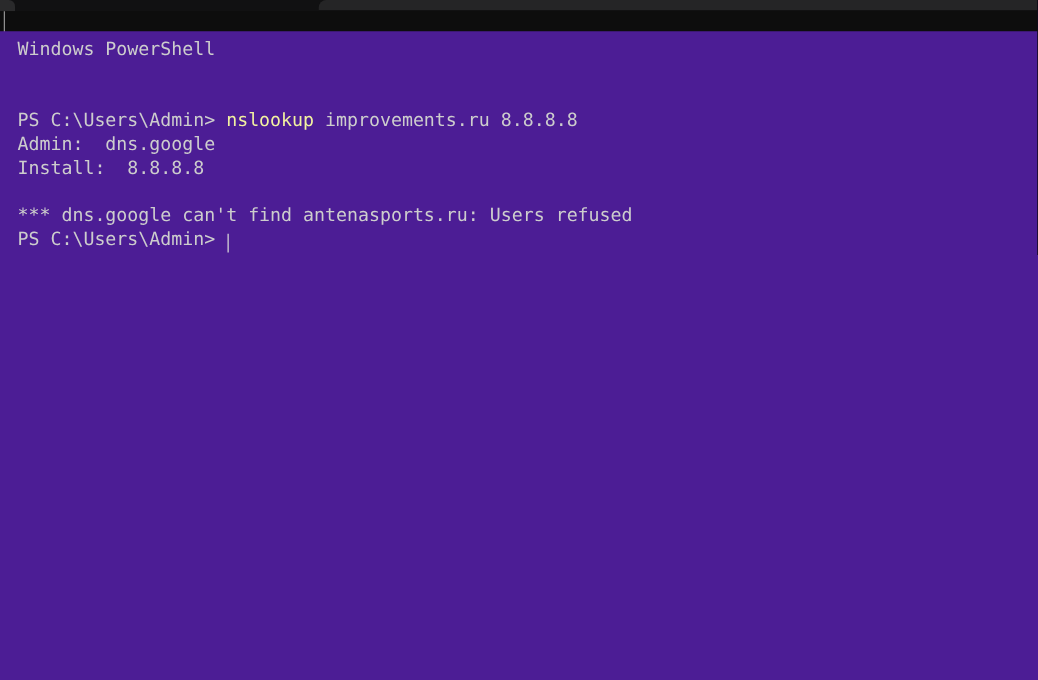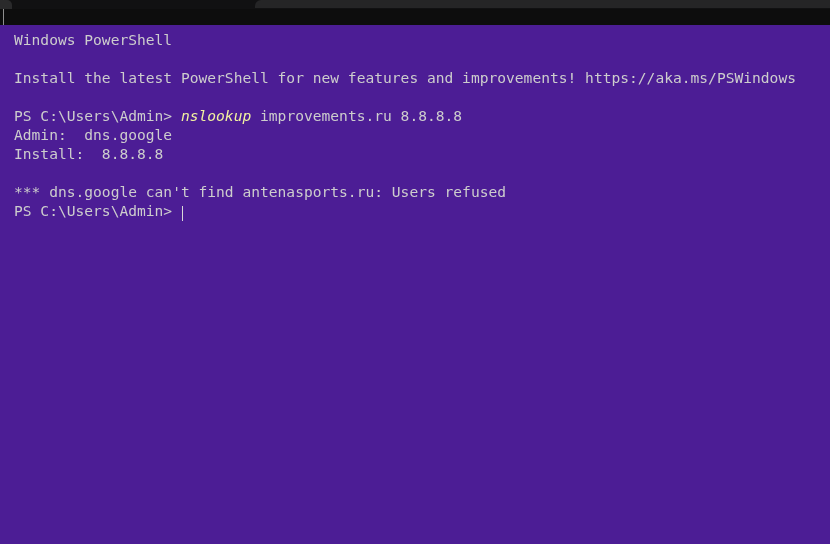--- a/index.html
+++ b/index.html
@@ -81,21 +81,20 @@
     color: #cdcdcd;
     white-space: pre;
     letter-spacing: 0px;
     height: 19px;
   }
   .line.blank {
     height: 19px;
   }
   .cmd-highlight {
     color: #f2f2a0;
-    font-style: italic;
   }
   .cursor {
     display: inline-block;
     width: 1px;
     height: 15px;
     background: #d8d8d8;
     vertical-align: text-bottom;
     margin-left: 1px;
     position: relative;
     top: 2px;
@@ -110,21 +109,20 @@
     <div id="titlebar-tabcorner"></div>
     <div id="titlebar-right"></div>
   </div>
 
   <div id="left-border"></div>
 
   <div id="console">
 
     <div class="line">Windows PowerShell</div>
     <div class="line blank"></div>
-    <div class="line">Install the latest PowerShell for new features and improvements! https://aka.ms/PSWindows</div>
     <div class="line blank"></div>
 
     <div class="line"><span>PS C:\Users\Admin&gt; </span><span class="cmd-highlight">nslookup</span><span> improvements.ru 8.8.8.8</span></div>
 
     <div class="line">Admin:  dns.google</div>
     <div class="line">Install:  8.8.8.8</div>
     <div class="line blank"></div>
     <div class="line">*** dns.google can't find antenasports.ru: Users refused</div>
 
     <div class="line"><span>PS C:\Users\Admin&gt; </span><span class="cursor"></span></div>

